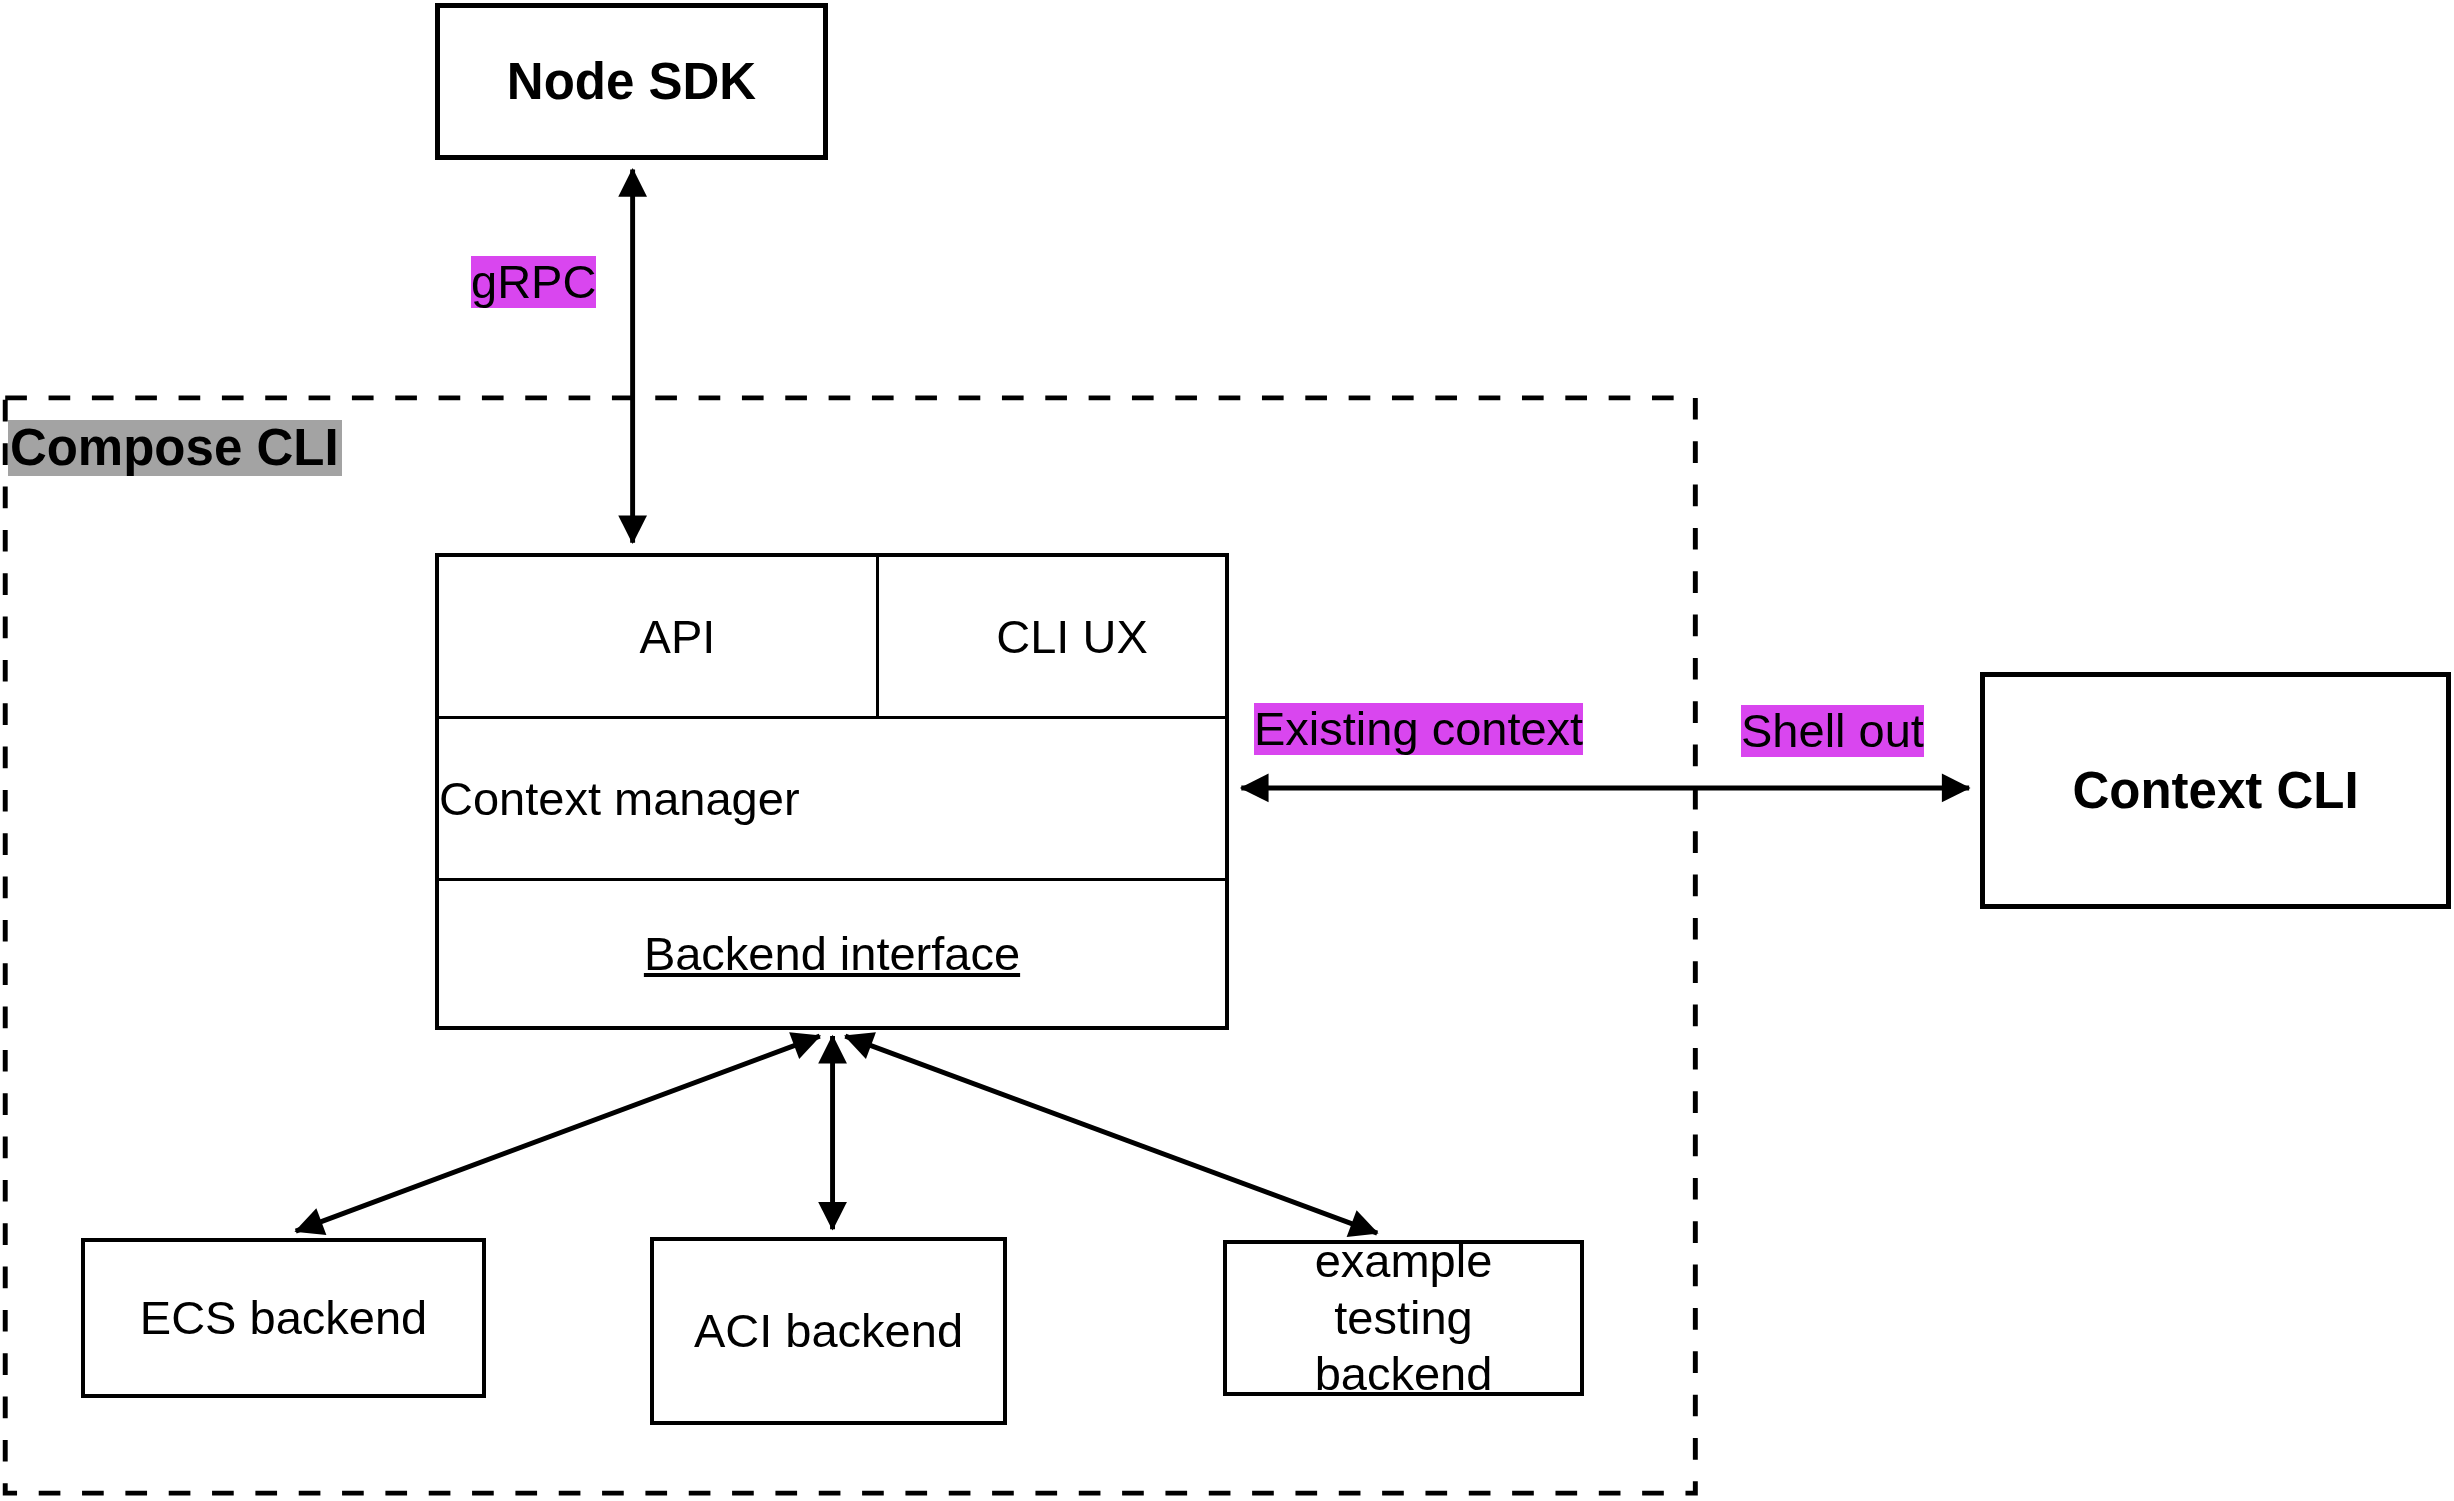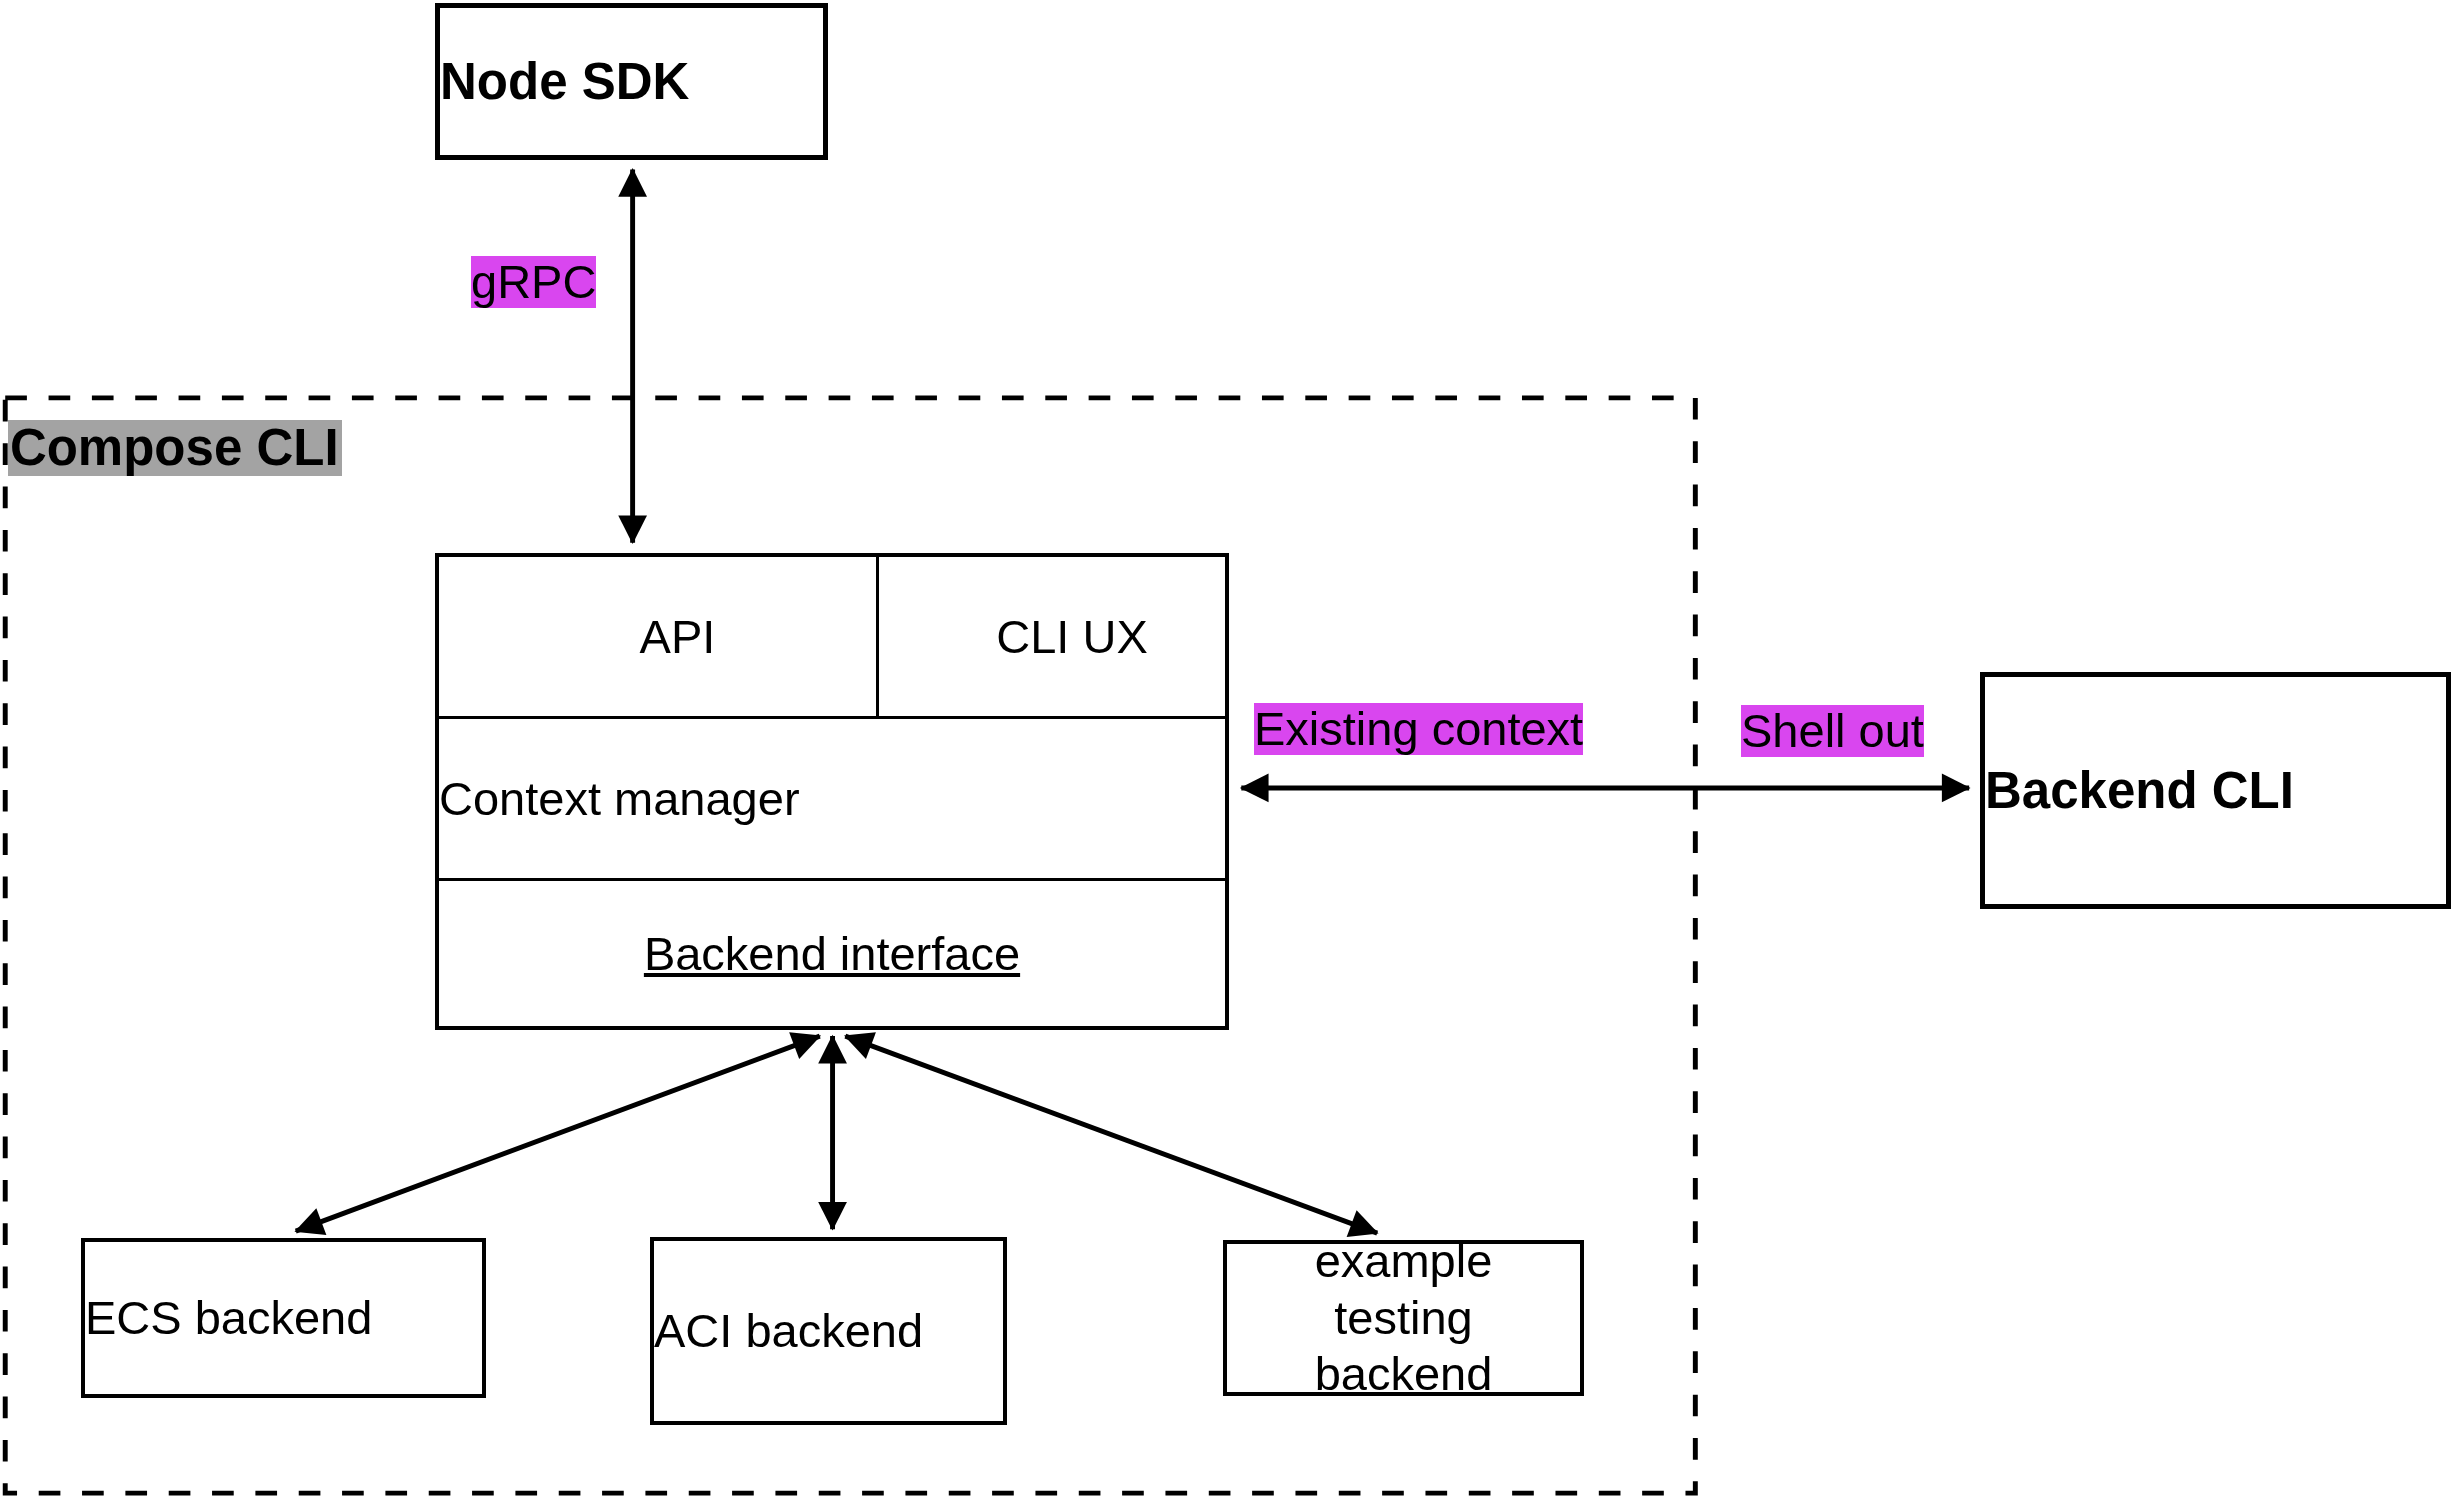--- a/index.html
+++ b/index.html
@@ -12,21 +12,21 @@
     color: #000000;
     overflow: hidden;
   }
   .box {
     position: absolute;
     background: #ffffff;
     border: 4.9px solid #000000;
     box-sizing: border-box;
     display: flex;
     align-items: center;
-    justify-content: flex-start;
+    justify-content: center;
     text-align: center;
     font-size: 47px;
     line-height: 1.2;
     z-index: 2;
   }
   .box.title { font-weight: bold; font-size: 51px; border-width: 5.9px; }
   #stacked {
     position: absolute;
     left: 435px; top: 553px;
     width: 794px; height: 477px;
@@ -138,21 +138,21 @@
 
   <div class="box" style="left:650px; top:1237px; width:357px; height:188px;">
     <span>ACI backend</span>
   </div>
 
   <div class="box" style="left:1223px; top:1240px; width:361px; height:156px; padding:0 29.6px;">
     <span>example testing backend</span>
   </div>
 
   <div class="box title" style="left:1980px; top:672px; width:471px; height:237px;">
-    <span>Backend CLI</span>
+    <span>Context CLI</span>
   </div>
 
   <div class="edge-label" style="left:471px; top:256px;">gRPC</div>
 
   <div class="edge-label" style="left:1254px; top:703px;">Existing context</div>
 
   <div class="edge-label" style="left:1741px; top:705px;">Shell out</div>
 
 </div>
 

